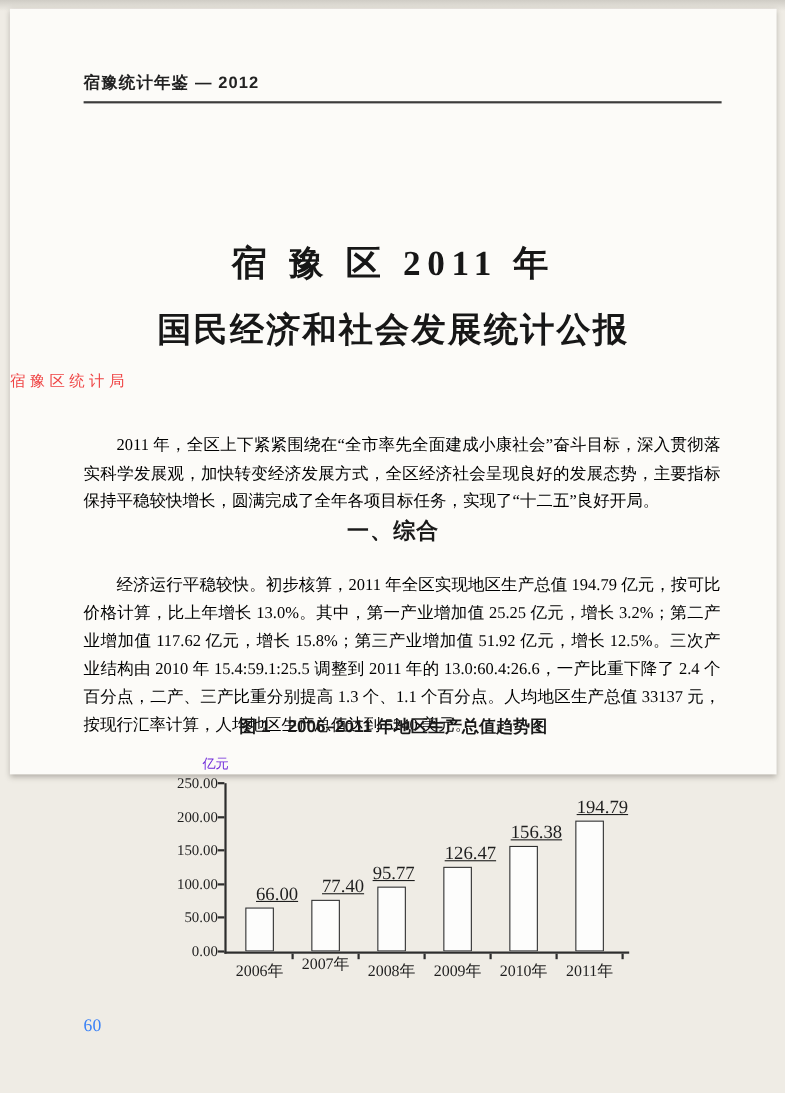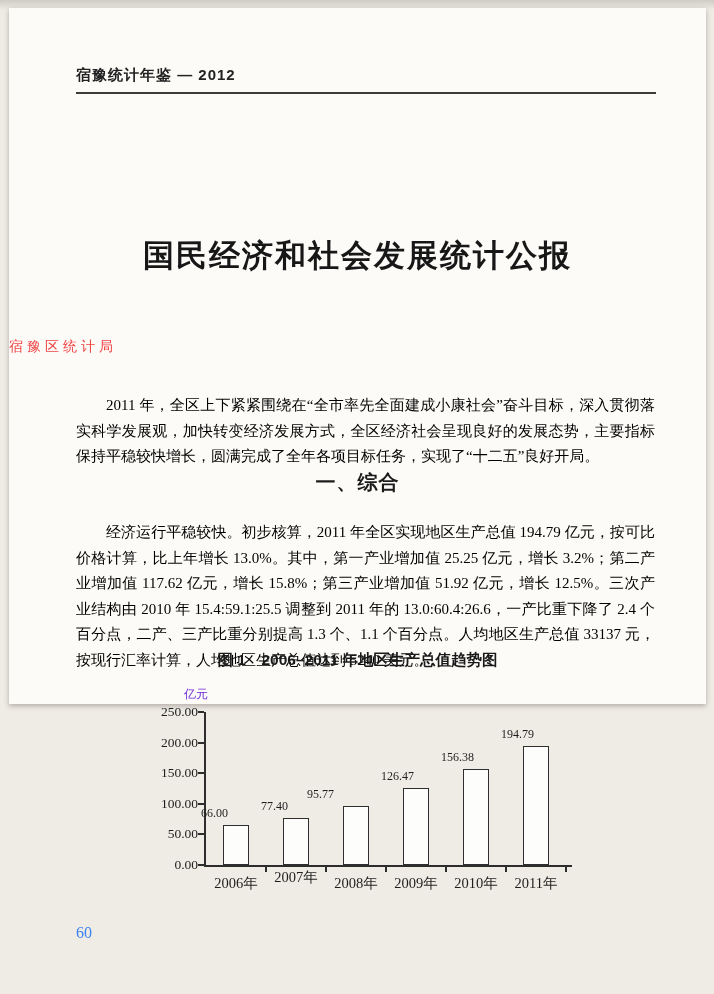--- a/index.html
+++ b/index.html
@@ -65,40 +65,41 @@
   }
   .axis-line { background: #2d2d2d; }
   .tick { background: #2d2d2d; }
   .ytick-label {
     text-align: right; font-size: 13.5px; color: #1e1e1e; line-height: 18px;
   }
   .bar {
     background: #fdfdfc; border: 1.5px solid #2e2e2e; box-sizing: border-box;
   }
   .bar-value {
-    text-align: left; font-size: 12px; color: #1e1e1e; line-height: 18px;
+    text-align: right; font-size: 17px; color: #1e1e1e; line-height: 18px; text-decoration: underline;
   }
   .x-label {
     text-align: center; font-size: 14.5px; color: #1e1e1e; line-height: 18px;
   }
   .page-number {
     position: absolute; left: 67px; top: 916px; font-size: 16px; color: #3b82f6;
   }
 </style>
 </head>
 <body>
 
 <div class="scan">
   <div class="page">
 
     <div class="header">
       <span class="header-title">宿豫统计年鉴 — 2012</span>
     </div>
 
     <div class="doc-title">
+      <div class="doc-title-line1">宿 豫 区 2011 年</div>
       <div class="doc-title-line2">国民经济和社会发展统计公报</div>
     </div>
 
     <div class="byline">宿豫区统计局</div>
 
     <p class="para para-1">2011 年，全区上下紧紧围绕在“全市率先全面建成小康社会”奋斗目标，深入贯彻落实科学发展观，加快转变经济发展方式，全区经济社会呈现良好的发展态势，主要指标保持平稳较快增长，圆满完成了全年各项目标任务，实现了“十二五”良好开局。</p>
 
     <div class="section-heading">一、综合</div>
 
     <p class="para para-2">经济运行平稳较快。初步核算，2011 年全区实现地区生产总值 194.79 亿元，按可比价格计算，比上年增长 13.0%。其中，第一产业增加值 25.25 亿元，增长 3.2%；第二产业增加值 117.62 亿元，增长 15.8%；第三产业增加值 51.92 亿元，增长 12.5%。三次产业结构由 2010 年 15.4:59.1:25.5 调整到 2011 年的 13.0:60.4:26.6，一产比重下降了 2.4 个百分点，二产、三产比重分别提高 1.3 个、1.1 个百分点。人均地区生产总值 33137 元，按现行汇率计算，人均地区生产总值达到 5240 美元。</p>

